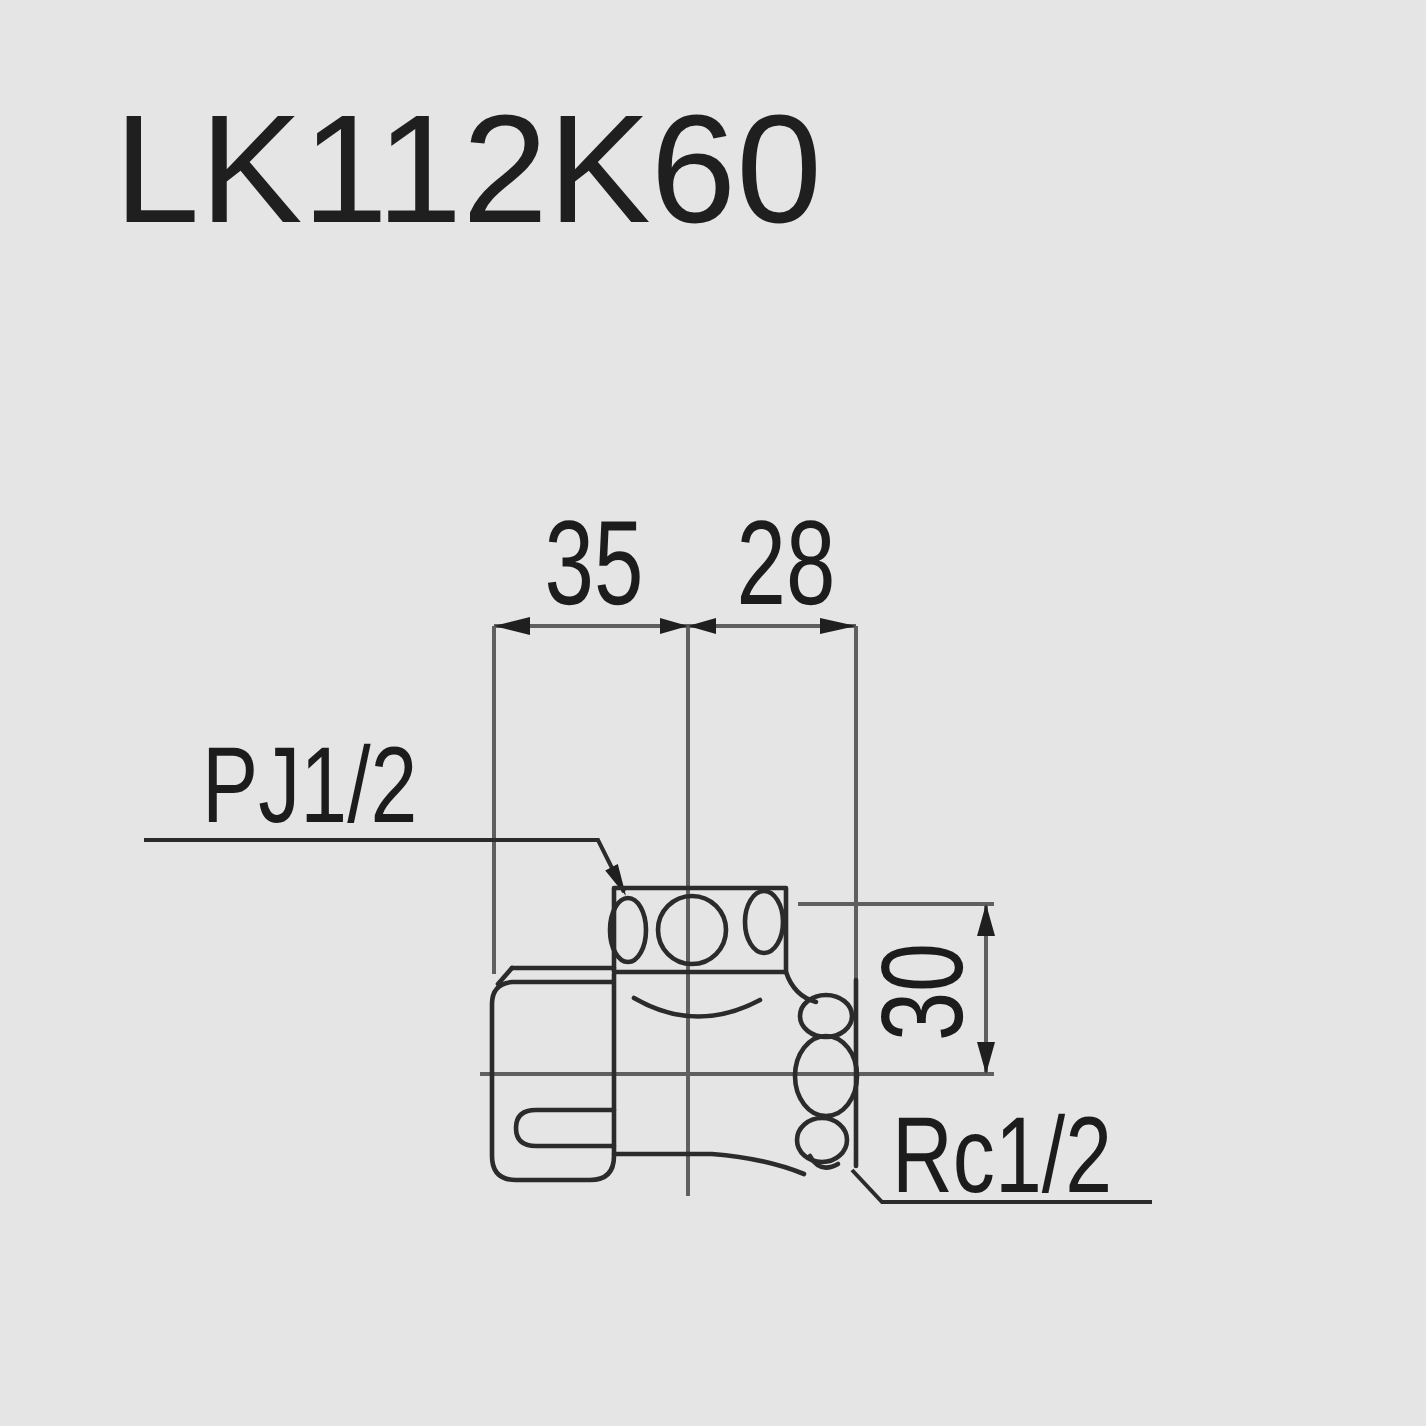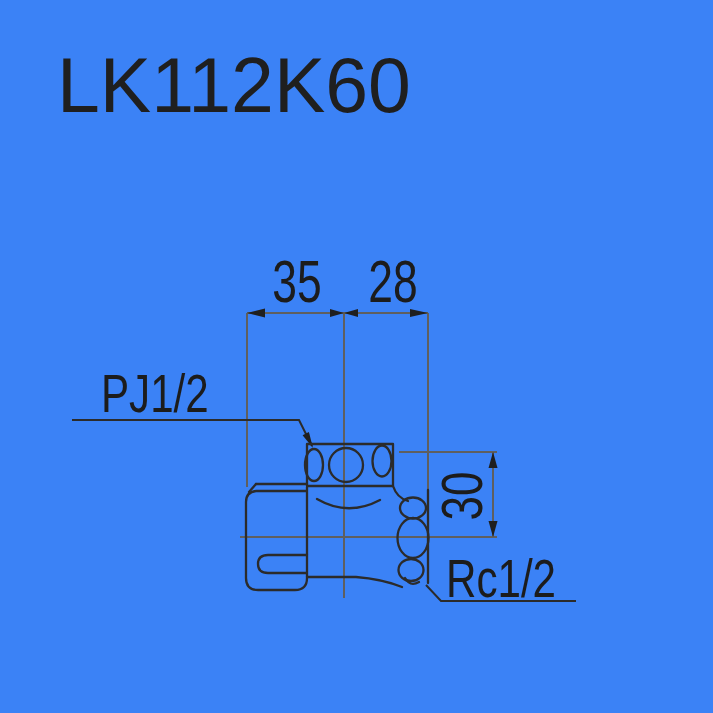--- a/index.html
+++ b/index.html
@@ -1,19 +1,19 @@
 <!DOCTYPE html>
 <html><head>
 <meta charset="utf-8">
 <style>
   html,body{margin:0;padding:0;background:#ffffff;}
   #stage{
     position:relative;
     width:713px;height:713px;
-    background:#3b82f6;
+    background:#e5e5e5;
     overflow:hidden;
     font-family:"Liberation Sans", sans-serif;
     color:#1c1c1c;
   }
   .title{
     position:absolute;
     left:57px;top:47px;
     font-size:77px;
     line-height:1.0;
     letter-spacing:0px;

